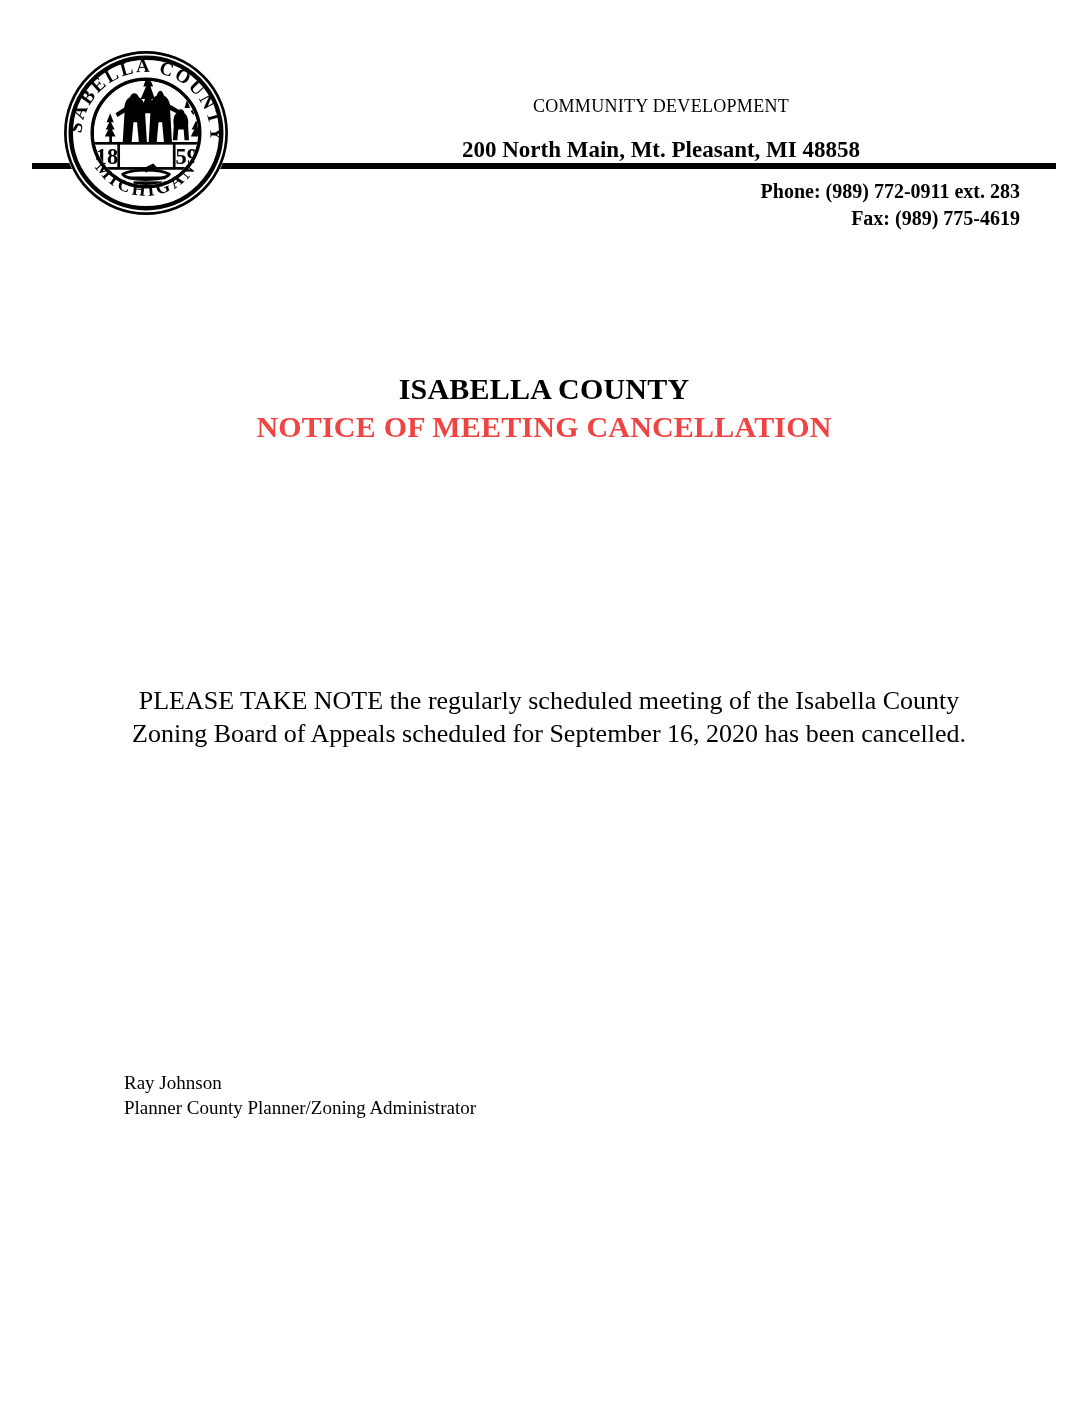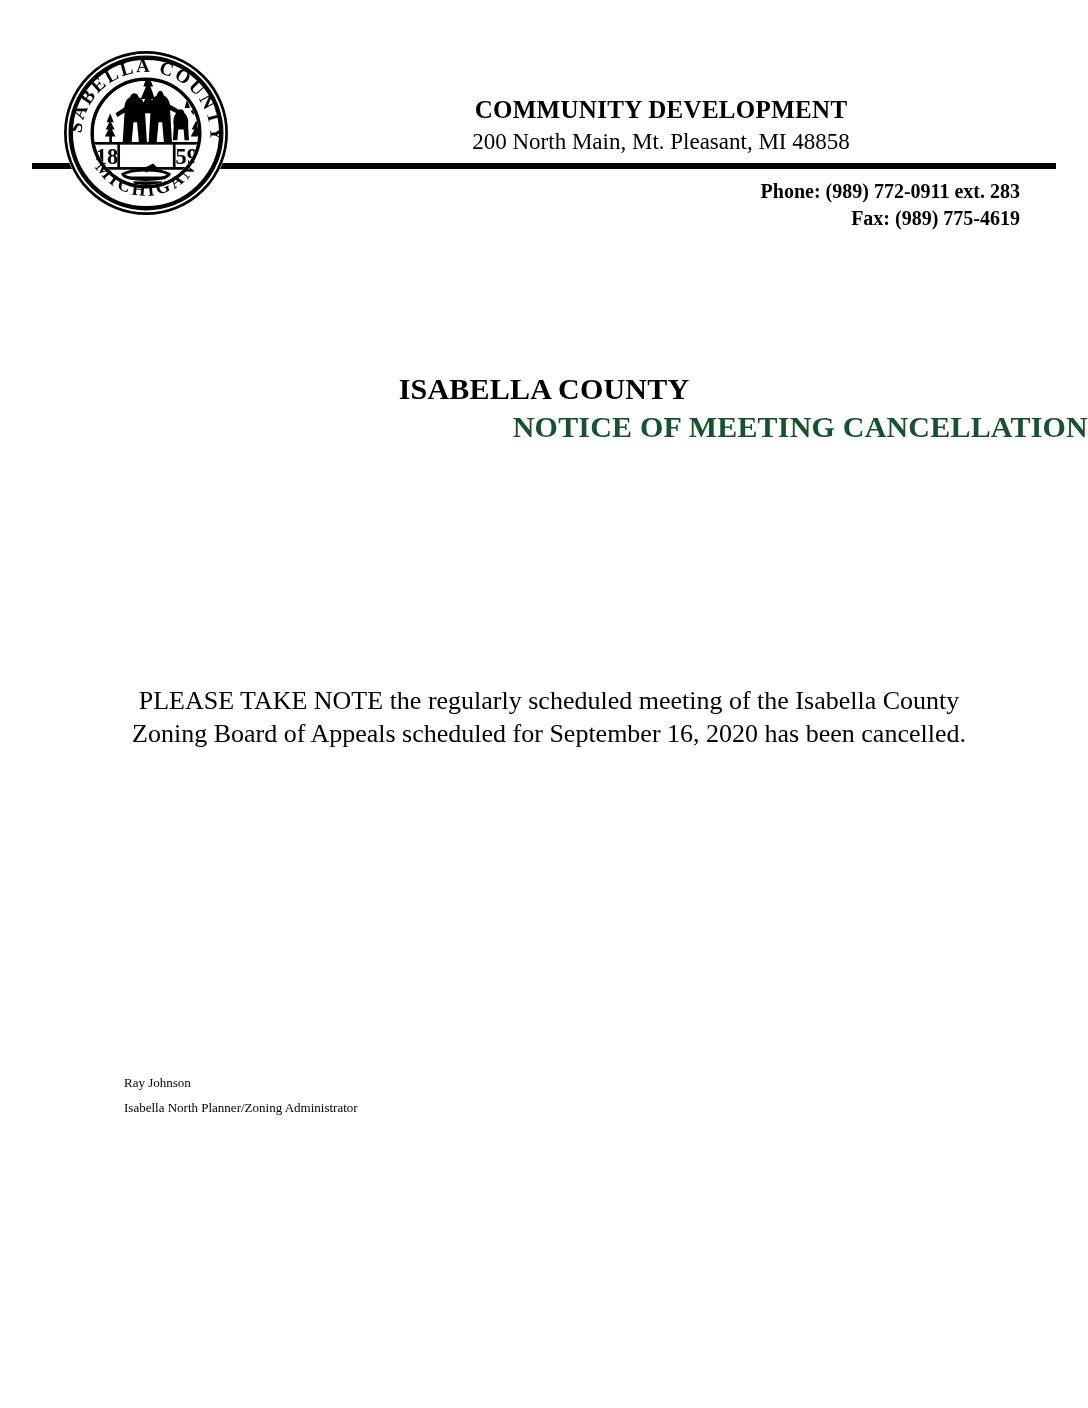--- a/index.html
+++ b/index.html
@@ -47,31 +47,31 @@
 
   .masthead {
     position: absolute;
     left: 300px;
     top: 96px;
     width: 722px;
     text-align: center;
     z-index: 1;
   }
   .org-name {
-    font-size: 25px;
-    font-weight: bold;
+    font-size: 18px;
+    font-weight: normal;
     letter-spacing: 0.3px;
     line-height: 1.12;
     white-space: nowrap;
   }
   .org-address {
     font-size: 23px;
-    font-weight: normal;
+    font-weight: bold;
     line-height: 1.18;
-    margin-top: 4px;
+    margin-top: 20px;
     white-space: nowrap;
   }
 
   .rule {
     position: absolute;
     left: 32px;
     top: 163px;
     width: 1024px;
     height: 6px;
     background: #000000;
@@ -101,22 +101,21 @@
     text-align: center;
   }
   .title-line {
     font-size: 30px;
     font-weight: bold;
     line-height: 1.28;
     letter-spacing: 0.2px;
     white-space: nowrap;
   }
   .title-line.alert {
-    color: #14532d;
-    text-align: right;
+    color: #ef4444;
   }
 
   
   .body-block {
     position: absolute;
     left: 124px;
     top: 658px;
     width: 850px;
   }
   .body-paragraph {
@@ -126,21 +125,21 @@
   }
 
   
   .signature-block {
     position: absolute;
     left: 124px;
     top: 1070px;
     width: 620px;
   }
   .signature-line {
-    font-size: 13px;
+    font-size: 19px;
     line-height: 25px;
     white-space: nowrap;
   }
 </style>
 </head>
 <body>
 
 <div class="page">
 
   <div class="letterhead">
@@ -226,16 +225,16 @@
     <div class="title-line">ISABELLA COUNTY</div>
     <div class="title-line alert">NOTICE OF MEETING CANCELLATION</div>
   </div>
 
   <div class="body-block">
     <p class="body-paragraph">PLEASE TAKE NOTE the regularly scheduled meeting of the Isabella County Zoning Board of Appeals scheduled for September 16, 2020 has been cancelled.</p>
   </div>
 
   <div class="signature-block">
     <div class="signature-line">Ray Johnson</div>
-    <div class="signature-line">Isabella North Planner/Zoning Administrator</div>
+    <div class="signature-line">Planner County Planner/Zoning Administrator</div>
   </div>
 
 </div>
 
 </body></html>

